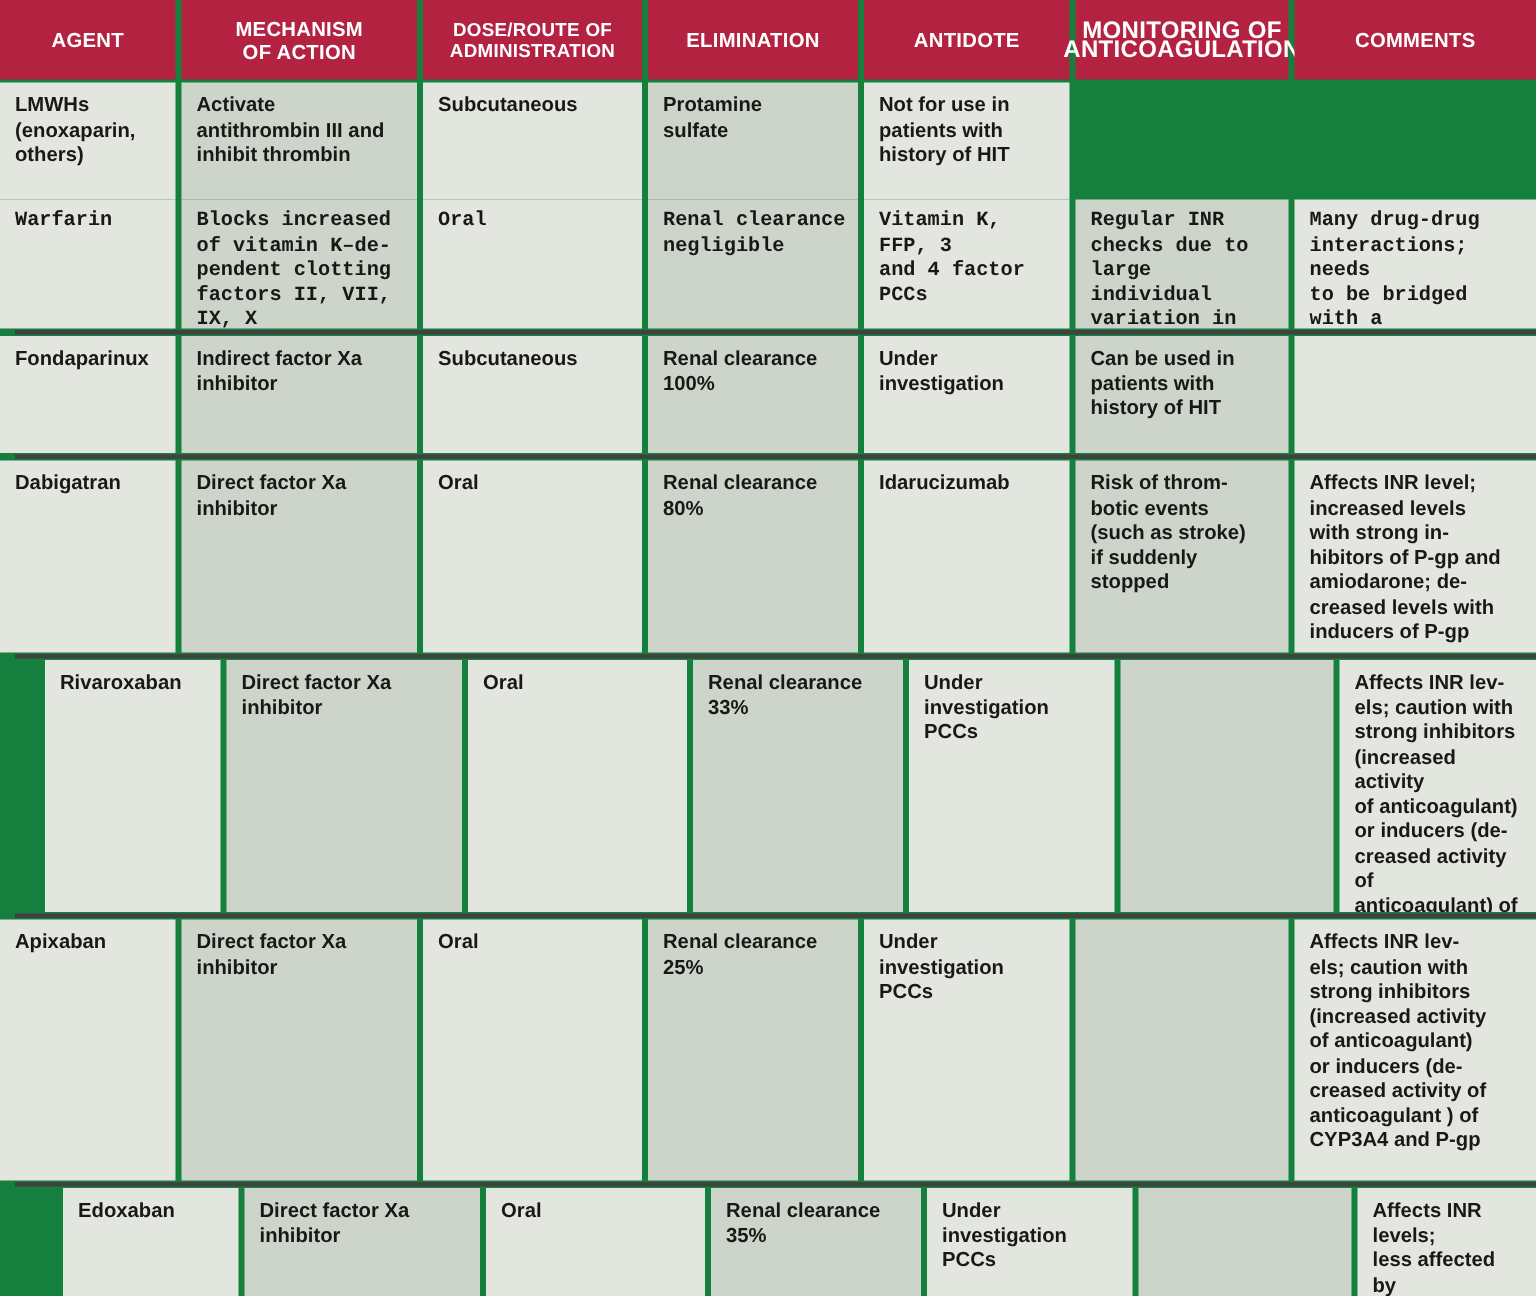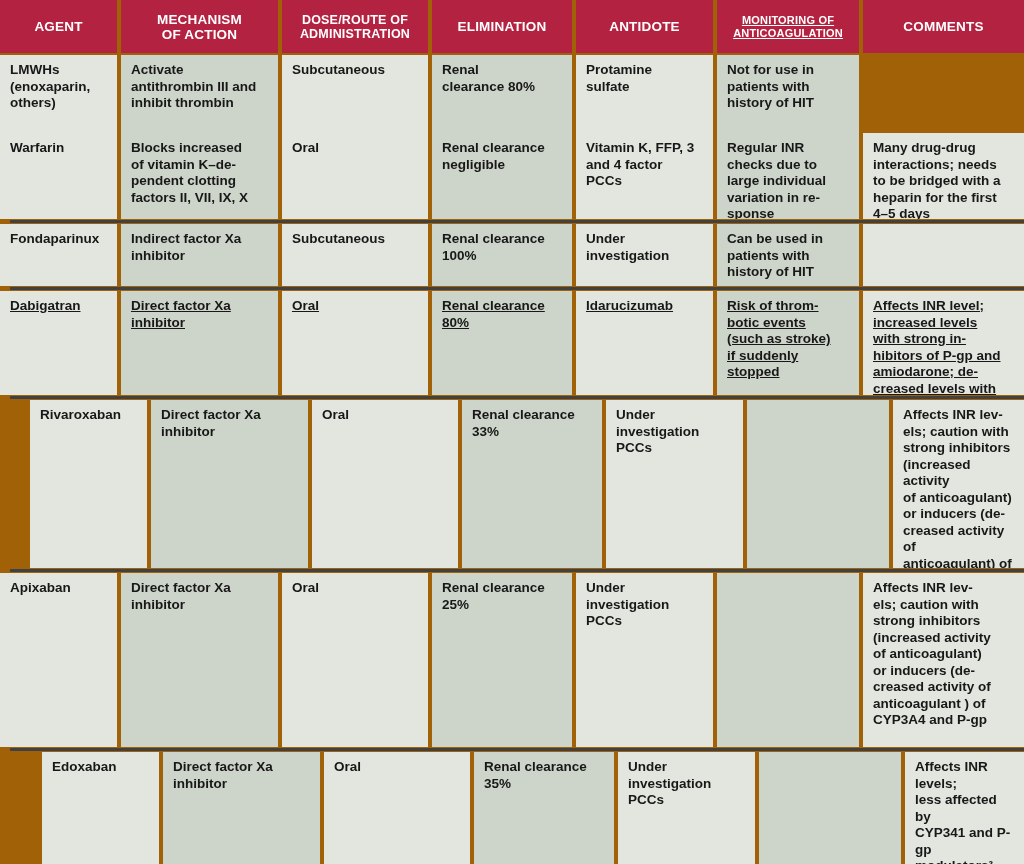--- a/index.html
+++ b/index.html
@@ -6,61 +6,61 @@
   body {
     width: 1024px; height: 864px;
     background: #ffffff;
     font-family: "Liberation Sans", "DejaVu Sans", sans-serif;
     font-weight: 700;
     color: #181818;
   }
   .table {
     width: 1024px; height: 864px;
     display: flex; flex-direction: column;
-    background: #a16207; overflow: hidden;
+    background: #15803d; overflow: hidden;
   }
   .row {
     display: grid;
     grid-template-columns: 117px 157px 146px 140px 137px 142px 1fr;
     column-gap: 4px;
     flex: 0 0 auto;
   }
   .header { height: 53px; margin-bottom: 2px; }
   .hcell {
     background: var(--header_bg, #b32240);
     color: var(--header_text, #ffffff);
     display: flex; align-items: center; justify-content: center;
     text-align: center;
     font-size: 13.5px; line-height: 15px;
     letter-spacing: 0.2px;
     white-space: pre-line;
     padding: 2px 4px; box-sizing: border-box;
     text-transform: uppercase;
   }
-  .hcell.small  { font-size: 11px; line-height: 13px; text-decoration: underline; }
+  .hcell.small  { font-size: 16px; line-height: 13px; }
   .hcell.medium { font-size: 12.5px; line-height: 14px; }
   .cell {
     box-sizing: border-box;
     padding: 7px 8px 0 10px;
     font-size: 13.5px; line-height: 16.5px;
     white-space: pre-line;
     overflow: hidden;
   }
   .row .cell:nth-child(odd)  { background: var(--col_light, #e2e6df); }
   .row .cell:nth-child(even) { background: var(--col_dark, #cdd4c9); }
   .sep {
     height: 3px;
     background: var(--separator, #414141);
     margin: 1px 0 1px 10px;
     flex: 0 0 auto;
   }
   .h78 { height: 78px; }
-  .h86 { height: 86px; }
-  .h66 { height: 62px; }
-  .h136 { height: 104px; text-decoration: underline; }
+  .h86 { height: 86px; font-family: Liberation Mono, monospace; }
+  .h66 { height: 78px; }
+  .h136 { height: 128px; }
   .h168 { height: 168px; margin-left: 30px; }
   .h167 { height: 174px; }
   .grow { flex: 1 1 auto; margin-left: 42px; }
 </style>
 </head>
 <body>
 
 <div class="table">
 
   <div class="row header">
@@ -77,22 +77,20 @@
   </div>
 
   <div class="row h78">
     <div class="cell">LMWHs
 (enoxaparin,
 others)</div>
     <div class="cell">Activate
 antithrombin III and
 inhibit thrombin</div>
     <div class="cell">Subcutaneous</div>
-    <div class="cell">Renal
-clearance 80%</div>
     <div class="cell">Protamine
 sulfate</div>
     <div class="cell">Not for use in
 patients with
 history of HIT</div>
   </div>
 
   <div class="row h86">
     <div class="cell">Warfarin</div>
     <div class="cell">Blocks increased

